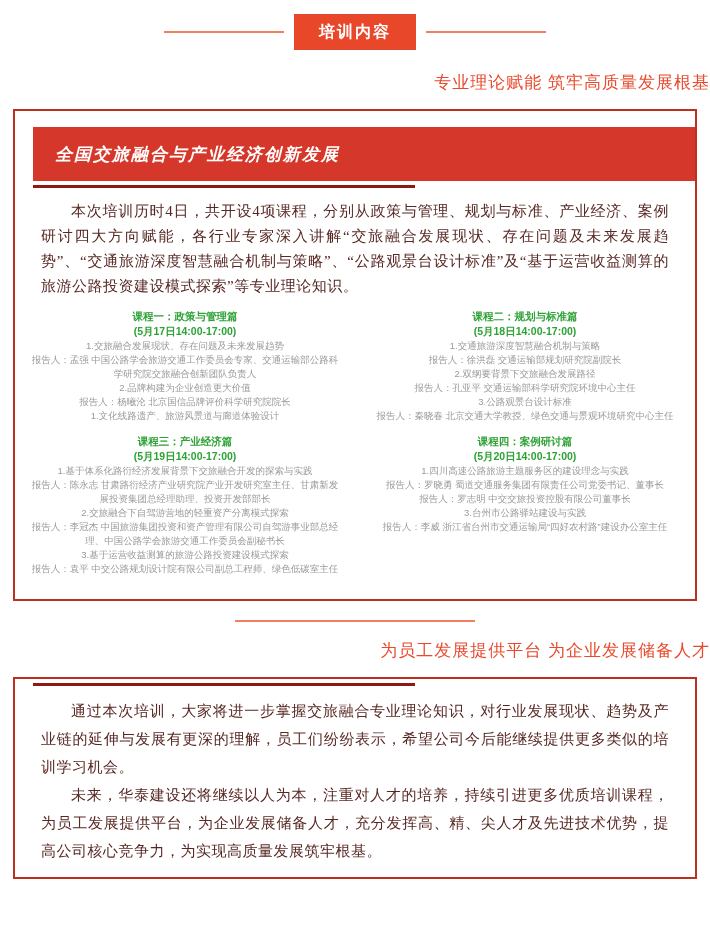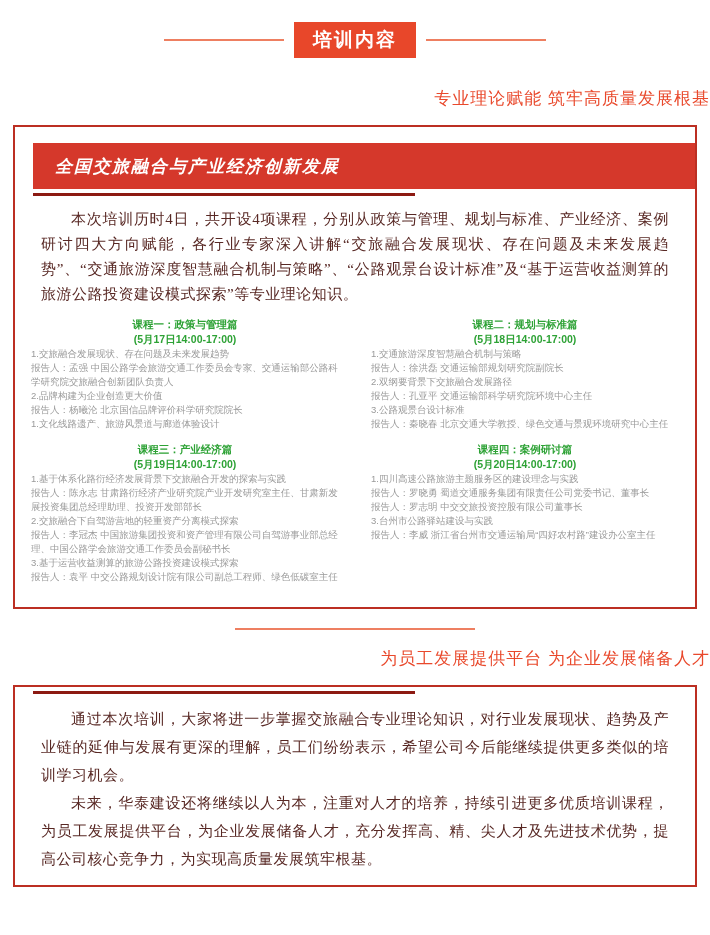--- a/index.html
+++ b/index.html
@@ -5,55 +5,55 @@
   * { margin:0; padding:0; box-sizing:border-box; }
   html,body { background:#ffffff; }
   body {
     width:710px; min-height:935px; margin:0 auto;
     font-family:"Liberation Sans", sans-serif;
   }
   
   .banner-row { display:flex; align-items:center; justify-content:center; margin-top:10px; }
   .banner-line { width:120px; height:2px; background:#ee7f61; }
   .banner-box {
-    width:122px; height:36px; margin:12px 10px; background:#e8472a;
-    color:#ffffff; font-size:19px; font-weight:bold; letter-spacing:2px;
+    width:122px; height:36px; margin:4px 10px; background:#e8472a;
+    color:#ffffff; font-size:16px; font-weight:bold; letter-spacing:2px;
     display:flex; align-items:center; justify-content:center;
   }
   .section-subtitle {
     margin-top:17px; text-align:right; color:#e9492c; font-size:17px; letter-spacing:1px;
   }
   
   .card {
     margin:15px 13px 0 13px; border:2px solid #bc2f23; background:#ffffff;
     padding-bottom:12px;
   }
   .card-header {
-    margin:16px 0 0 18px; height:46px; background:#d5382b;
+    margin:16px 0 0 18px; height:54px; background:#d5382b;
     color:#ffffff; font-size:17px; font-weight:bold; letter-spacing:2px;
     font-family:Liberation Mono, monospace; font-style:italic;
     display:flex; align-items:center; padding-left:22px;
   }
   .card-underline { margin:4px 0 0 18px; width:382px; height:3px; background:#8c1a12; }
   .card-paragraph {
     margin:11px 26px 0 26px; color:#582824; font-size:15px; line-height:25px;
     font-family:"Liberation Serif", serif; text-align:justify; text-indent:2em;
     letter-spacing:0.5px;
   }
   
   .course-grid {
     display:flex; gap:32px; margin:10px 16px 0 16px;
   }
   .course-col { flex:1; min-width:0; }
   .course-block { margin-bottom:11px; }
   .course-title, .course-time {
     text-align:center; color:#2da235; font-weight:bold; font-size:10.5px; line-height:15px;
   }
   .course-line {
-    color:#9a9a9a; font-size:9.5px; line-height:14px; text-align:left;
+    color:#9a9a9a; font-size:9.5px; line-height:14px; text-align:center;
   }
   
   .card-paragraph.loose { line-height:28px; }
   .spacer-top2 { margin-top:19px; }
 </style>
 </head>
 <body>
 
 <div class="banner-row">
   <div class="banner-line"></div>

